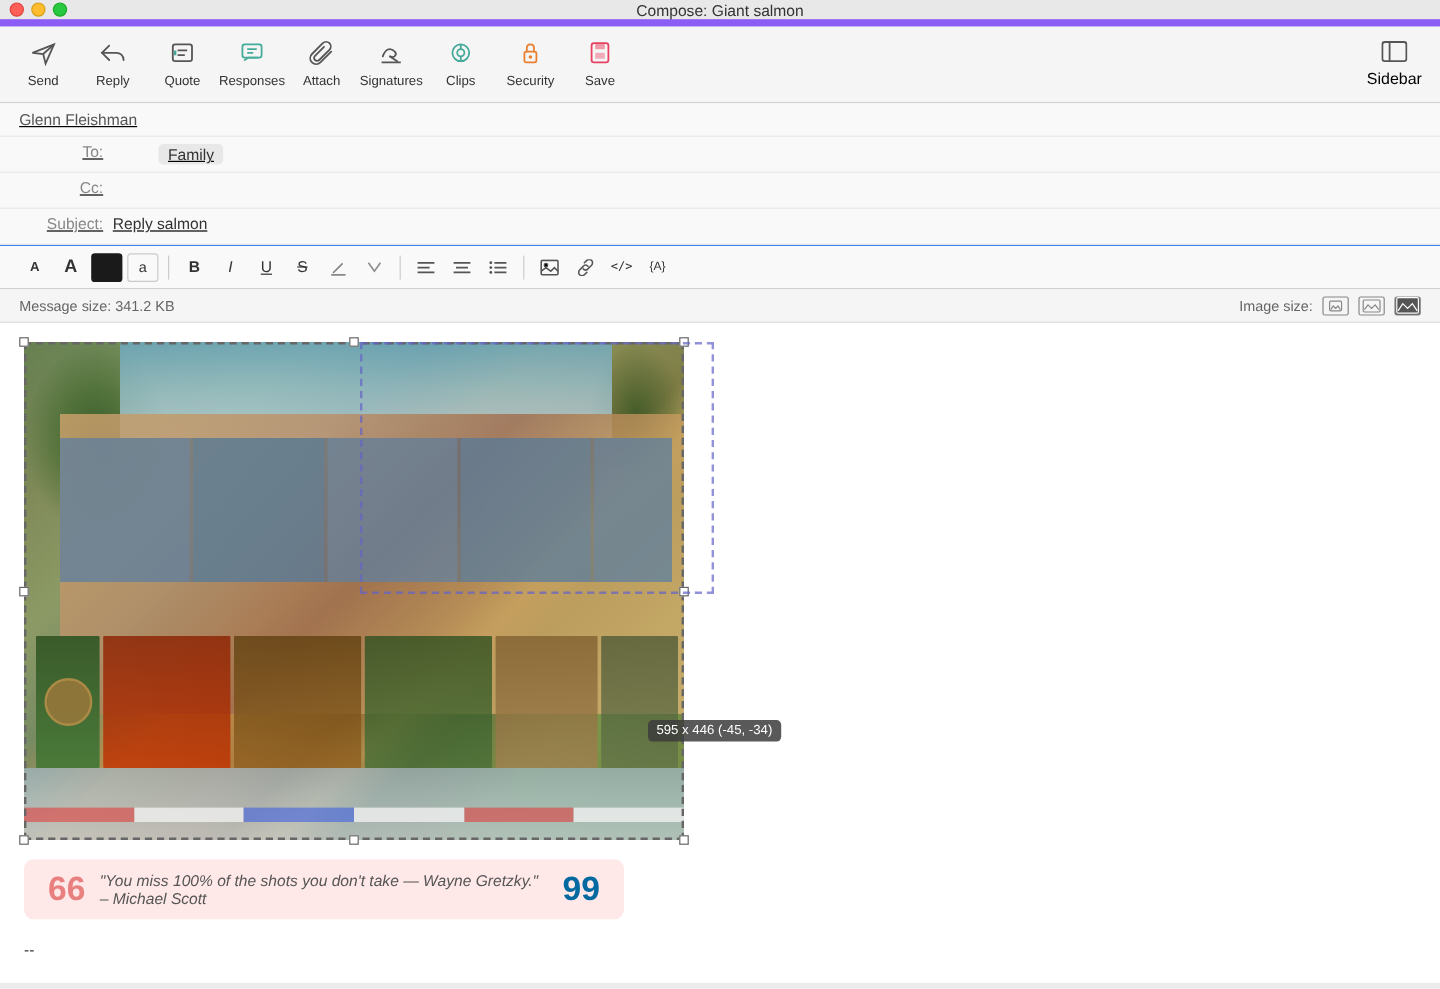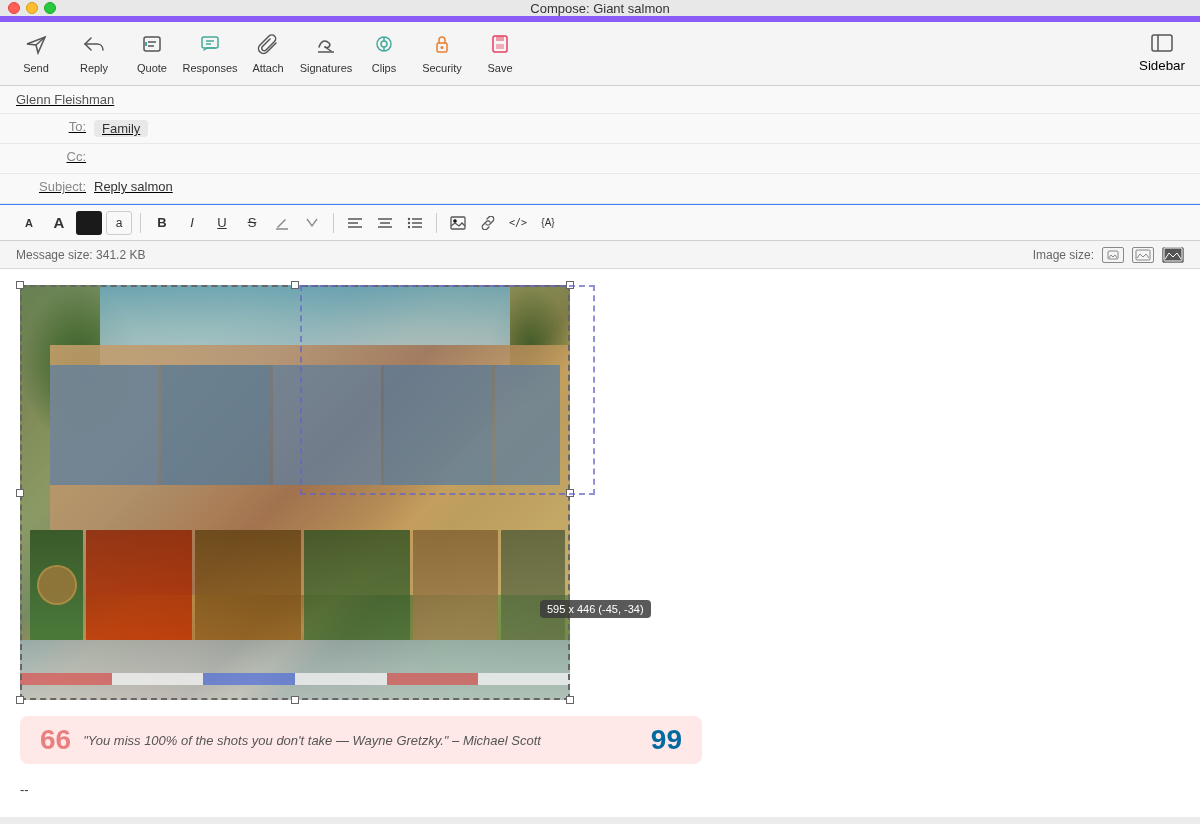--- a/index.html
+++ b/index.html
@@ -125,20 +125,21 @@
       align-items: center;
       flex-wrap: wrap;
       gap: 4px;
     }
     .recipient-tag {
       background: #e8e8e8;
       border-radius: 4px;
       padding: 1px 8px;
       font-size: 13px;
       color: #333;
+      margin-left: 38px;
     }
     .field-input {
       flex: 1;
       border: none;
       background: transparent;
       font-size: 13px;
       outline: none;
       color: #aaa;
     }
     .subject-text {
@@ -331,21 +332,21 @@
     }
 
     
     .quote-banner {
       background: #ffe8e8;
       border-radius: 8px;
       padding: 10px 20px;
       display: flex;
       align-items: center;
       gap: 12px;
-      width: 682px;
+      width: 500px;
       margin-top: 4px;
     }
     .quote-mark-left {
       font-size: 28px;
       color: #e88080;
       font-weight: bold;
       line-height: 1;
     }
     .quote-text {
       font-size: 13px;

